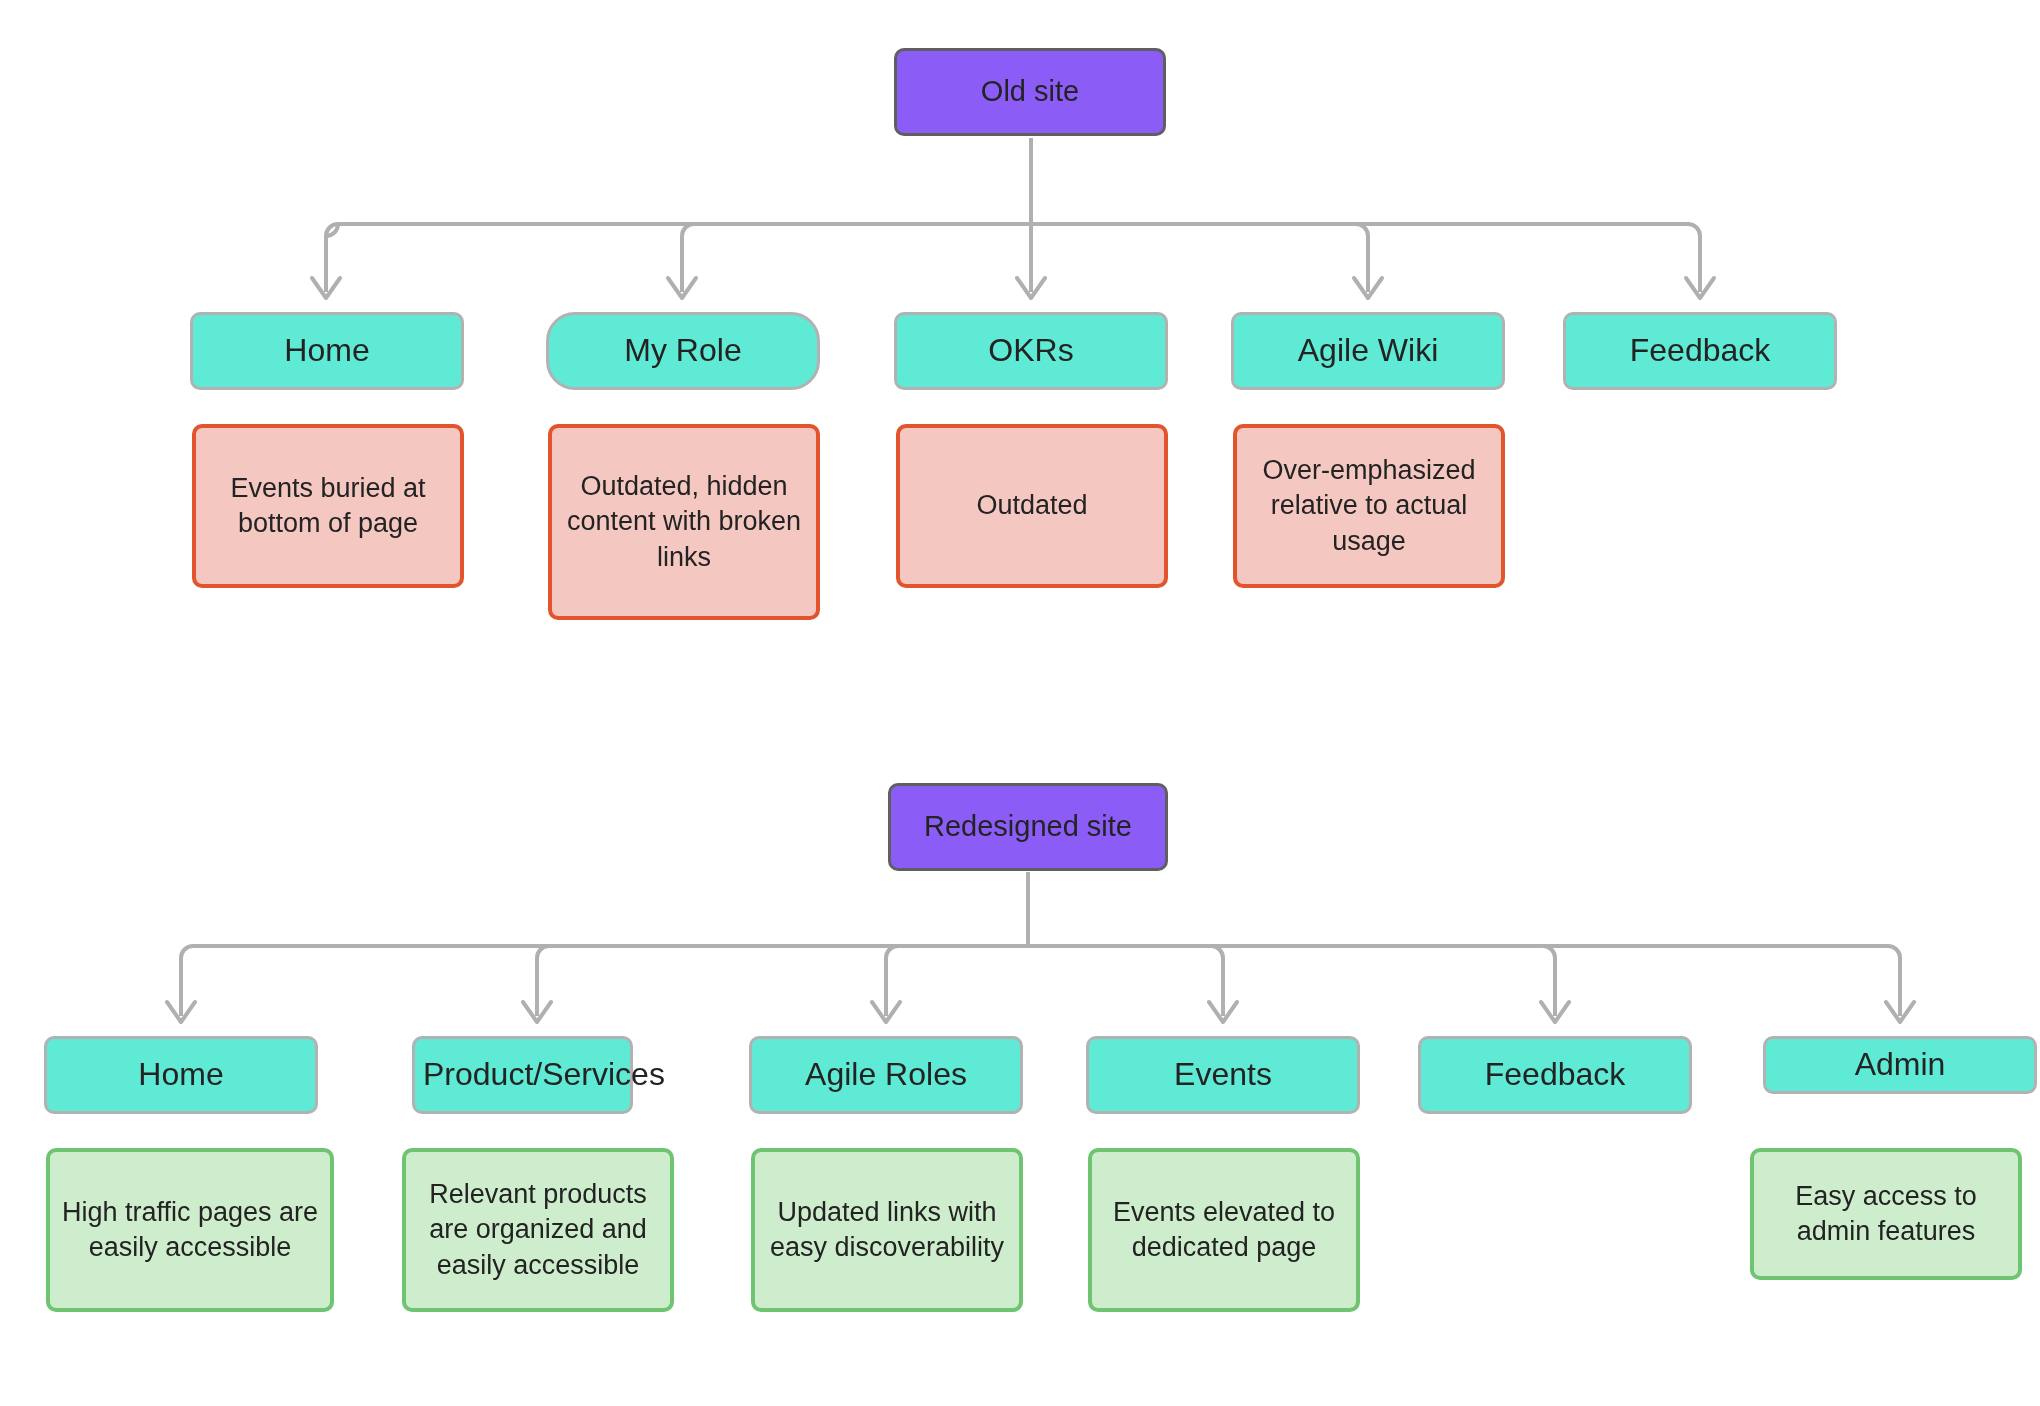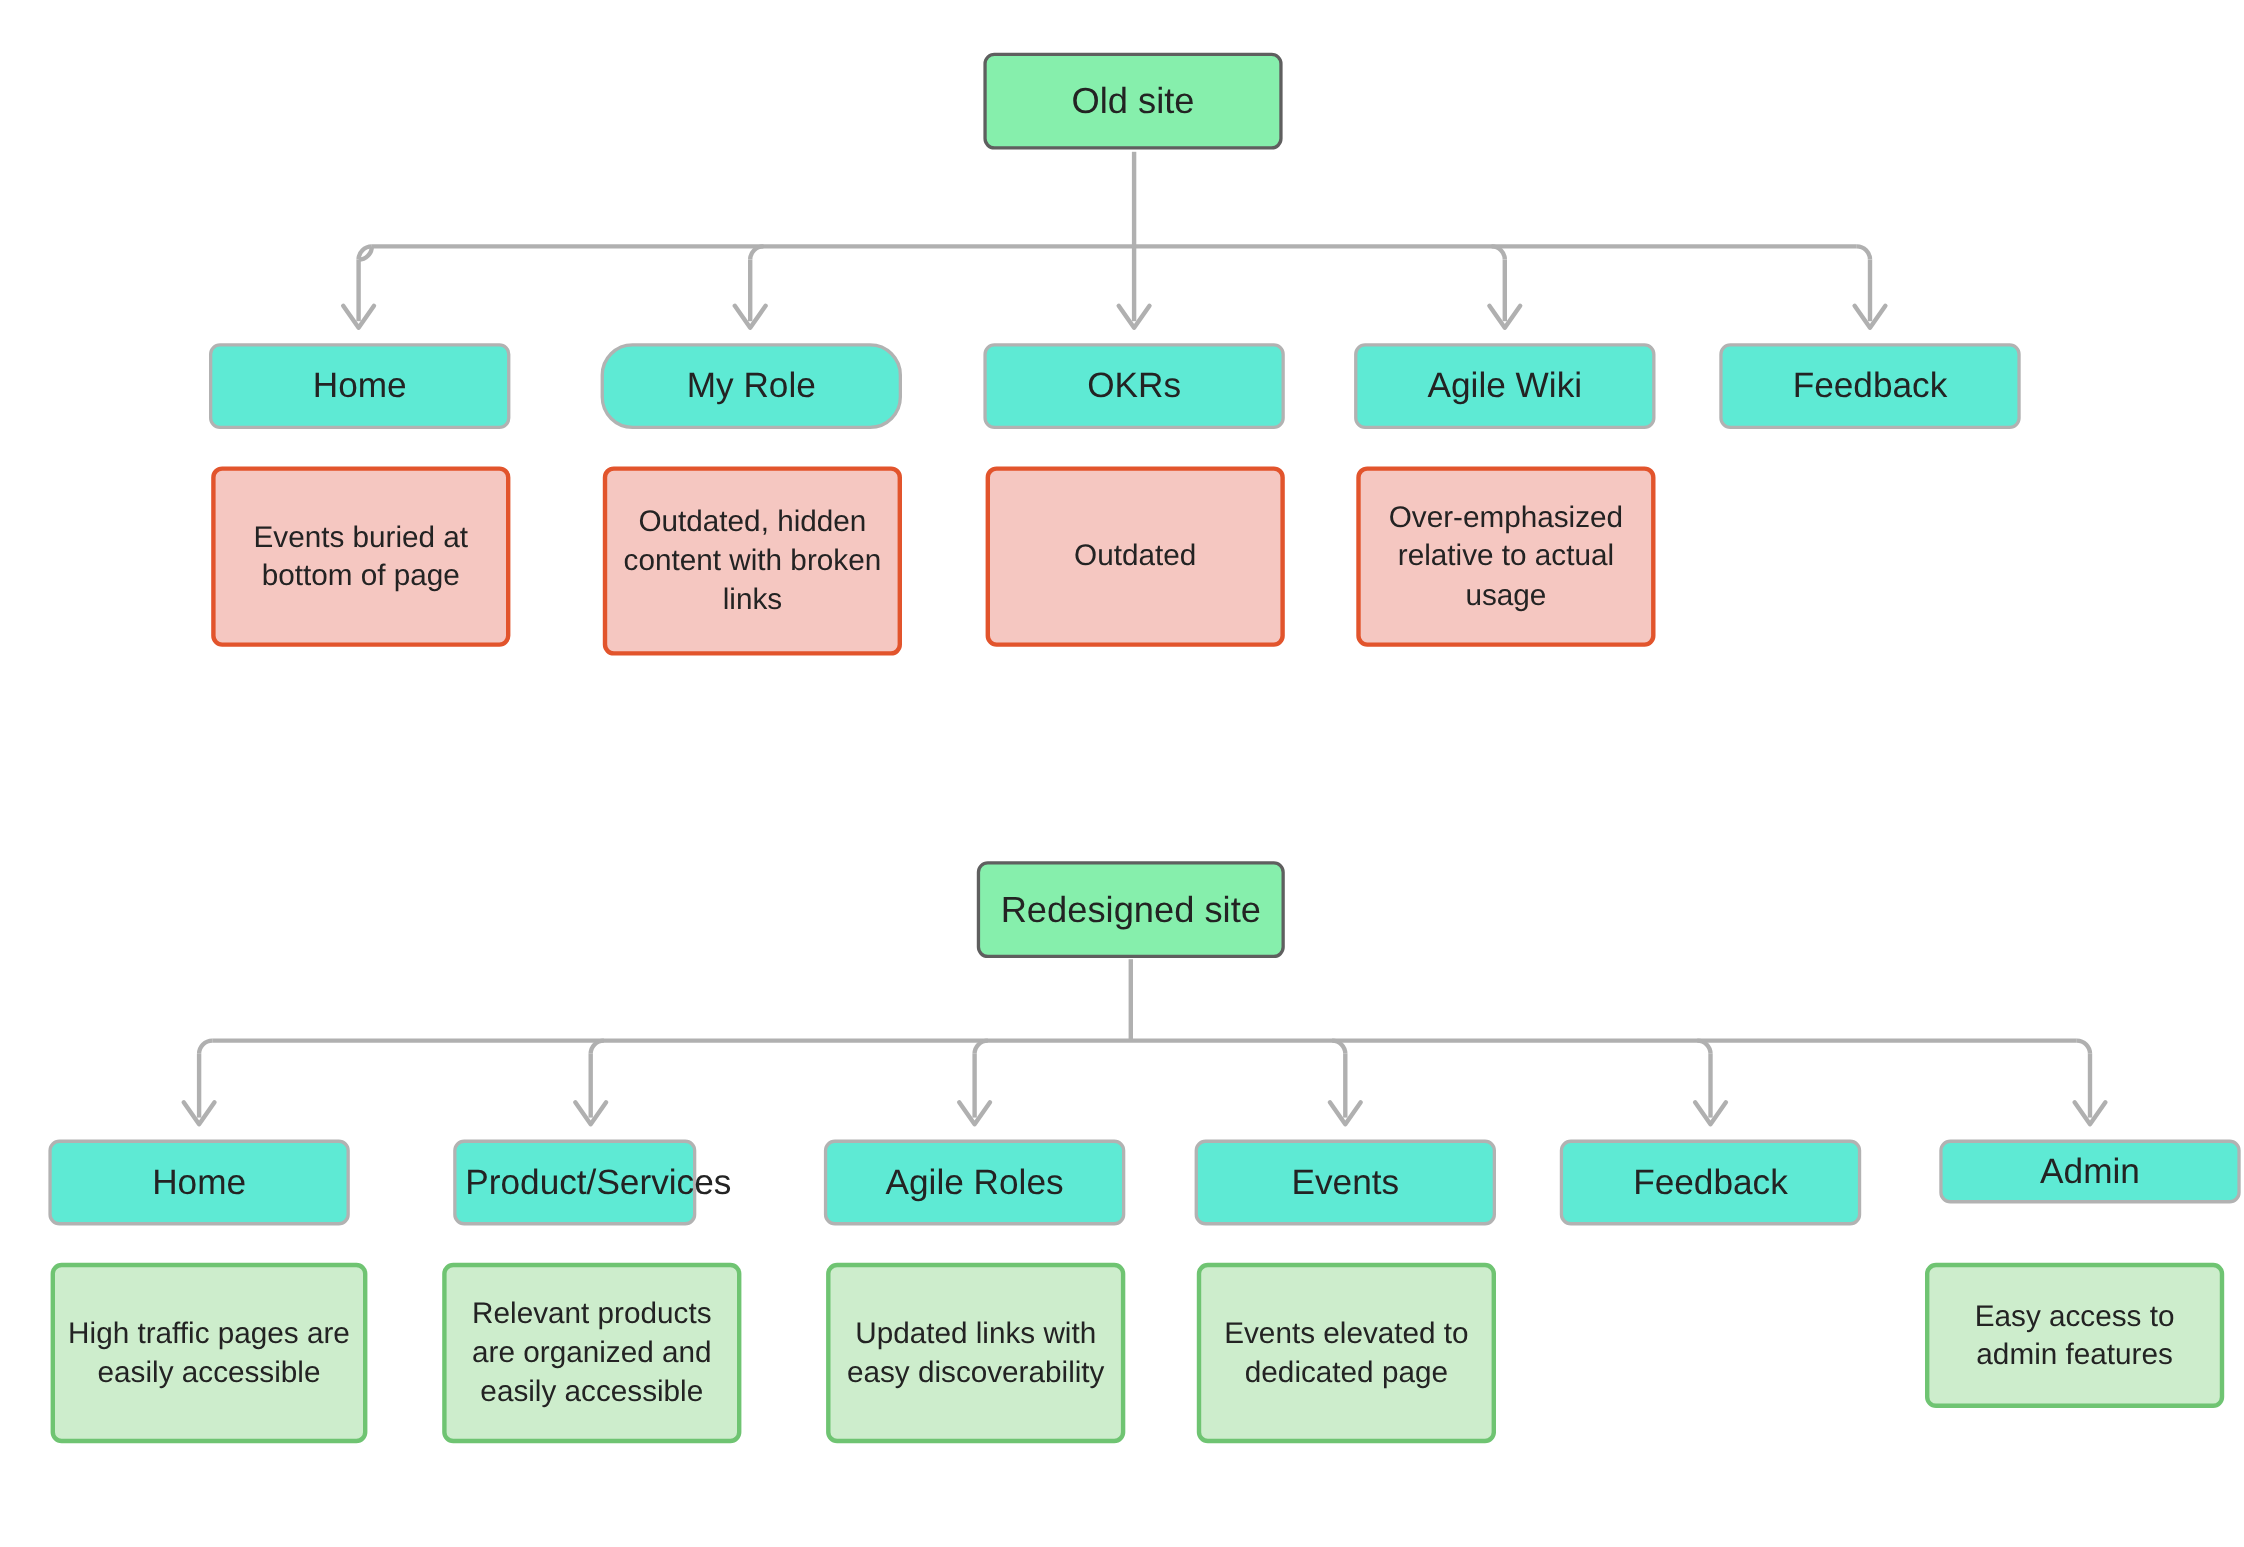--- a/index.html
+++ b/index.html
@@ -31,23 +31,23 @@
     display: flex;
     align-items: center;
     justify-content: center;
     text-align: center;
     border-radius: 10px;
     line-height: 1.30;
     padding: 4px 8px;
     color: #232323;
   }
   .node-root {
-    background: #86efac;
+    background: #8b5cf6;
     border: 3px solid #5f5f5f;
-    font-size: 33px;
+    font-size: 29px;
   }
   .node-section {
     background: #5eead4;
     border: 3px solid #b2b2b2;
     font-size: 32px;
   }
   .node-problem {
     background: #f5c7c1;
     border: 4px solid #e2542c;
     font-size: 27px;
@@ -147,21 +147,21 @@
   <div class="node node-section" style="left:1231px; top:312px; width:274px; height:78px;">
     <span>Agile Wiki</span>
   </div>
   <div class="node node-section" style="left:1563px; top:312px; width:274px; height:78px;">
     <span>Feedback</span>
   </div>
 
   <div class="node node-problem" style="left:192px; top:424px; width:272px; height:164px;">
     <span>Events buried at bottom of page</span>
   </div>
-  <div class="node node-problem" style="left:548px; top:424px; width:272px; height:172px;">
+  <div class="node node-problem" style="left:548px; top:424px; width:272px; height:196px;">
     <span>Outdated, hidden content with broken links</span>
   </div>
   <div class="node node-problem" style="left:896px; top:424px; width:272px; height:164px;">
     <span>Outdated</span>
   </div>
   <div class="node node-problem" style="left:1233px; top:424px; width:272px; height:164px;">
     <span>Over-emphasized relative to actual usage</span>
   </div>
 
   <div class="node node-root" style="left:888px; top:783px; width:280px; height:88px;">

